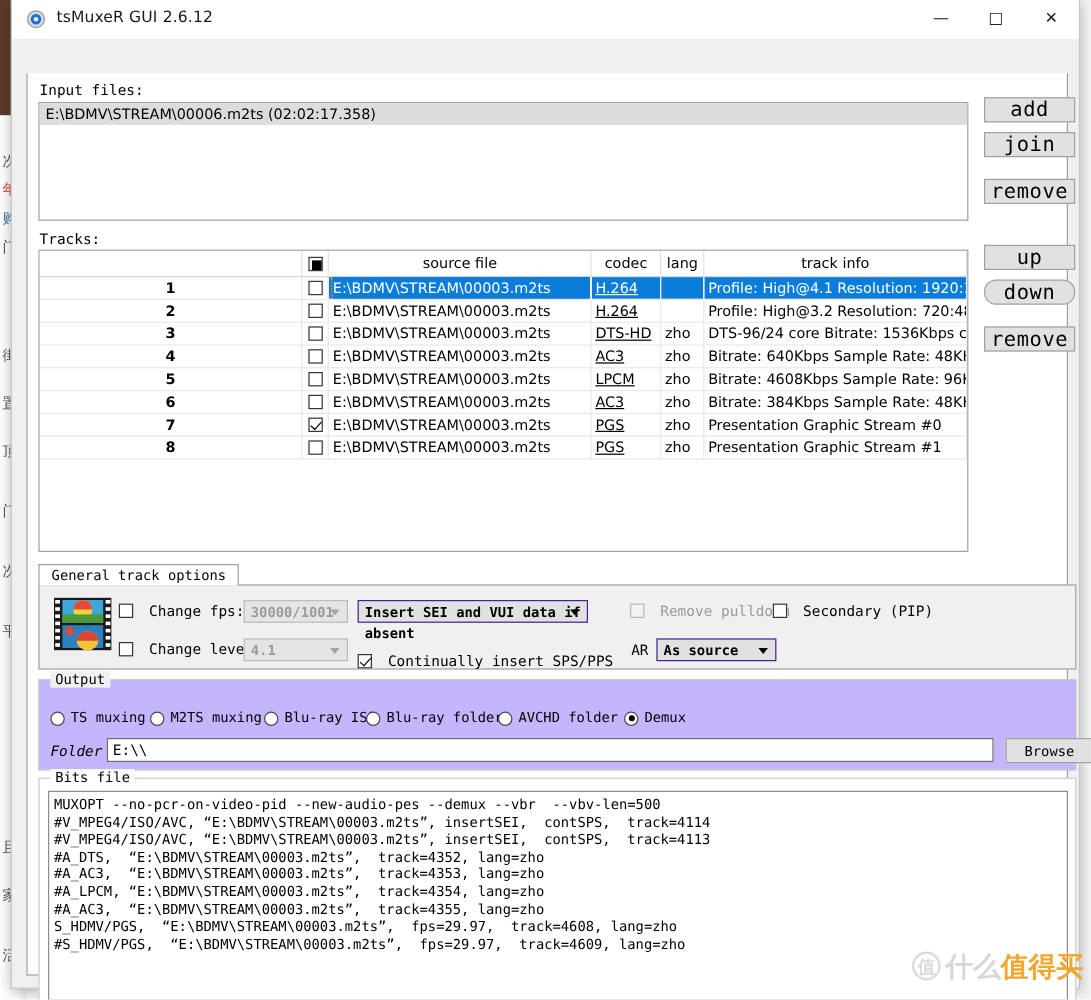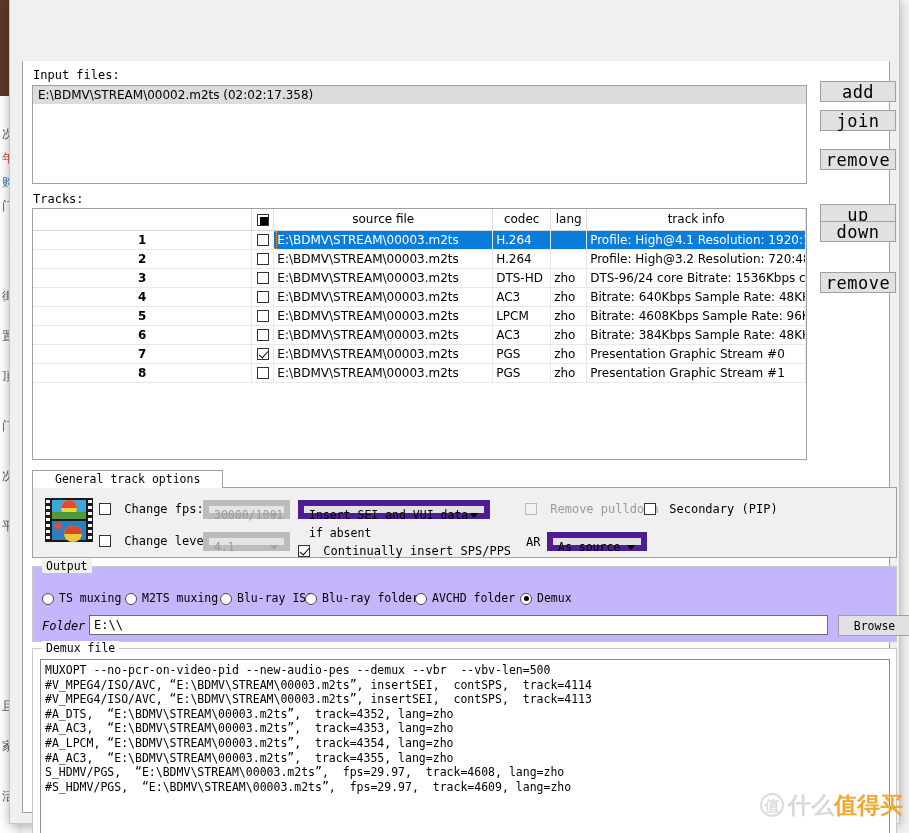--- a/index.html
+++ b/index.html
@@ -105,21 +105,21 @@
     position:absolute; width:76px; height:21px;
     border:1px solid #a0a0a0; background:#e1e1e1;
     font-family:"DejaVu Sans Mono", monospace; font-size:17px;
     color:#000; display:flex; align-items:center; justify-content:center;
     letter-spacing:0.5px;
   }
   #btn-add { left:797px; top:20px; }
   #btn-join { left:797px; top:49px; }
   #btn-remove1 { left:797px; top:88px; }
   #btn-up { left:797px; top:143px; }
-  #btn-down { left:797px; top:160px; }
+  #btn-down { left:797px; top:172px;border-radius:10px; }
   #btn-remove2 { left:797px; top:211px; }
 
   
   #tracks-label { position:absolute; left:10px; top:131px; }
   #tracks-box {
     position:absolute; left:9px; top:147px; width:775px; height:252px;
     border:1px solid #a0a0a0; background:#ffffff; overflow:hidden;
   }
   table.tracks { border-collapse:collapse; width:100%; table-layout:fixed;
     font-family:"DejaVu Sans", sans-serif; font-size:12px; }
@@ -132,21 +132,21 @@
     height:19px; border-right:1px solid #e8e8e8; border-bottom:1px solid #e8e8e8;
     color:#000; padding:0 3px; overflow:hidden; white-space:nowrap;
   }
   tr.sel td { background:#0a7ddb; color:#ffffff; }
   td.rownum { width:15px; text-align:center; font-weight:bold; padding:0;
      border-right:none; background:#ffffff !important; color:#000 !important; }
   td.cb { width:22px; text-align:center; padding:0; border-right:none;
      background:#ffffff !important; }
   th.cbh { width:22px; border-right:none; }
   td.srcfile { width:220px; padding-left:5px; }
-  td.codec  { width:58px; padding-left:5px; }
+  td.codec  { width:58px; padding-left:5px;text-decoration:underline; }
   td.lang   { width:36px; padding-left:5px; }
   .chk {
     display:inline-block; width:12px; height:12px; border:1px solid #333;
     background:#fff; vertical-align:middle; position:relative;
   }
   .chk.on::after {
     content:""; position:absolute; left:3px; top:0px; width:4px; height:8px;
     border:solid #000; border-width:0 1.4px 1.4px 0; transform:rotate(42deg);
   }
   .chk.partial::after {
@@ -157,34 +157,34 @@
     position:absolute; left:37px; top:0; width:6px; height:18px;
     border:1px dotted #ff9a3c;
   }
 
   
   #gto {
     position:absolute; left:9px; top:409px; width:865px; height:88px;
   }
   #gto-tab {
     position:absolute; left:0; top:0; height:18px; line-height:17px;
-    padding:0 22px; border:1px solid #a0a0a0; border-bottom:none;
+    padding:0 10px; border:1px solid #a0a0a0; border-bottom:none;
     background:#ffffff; font-family:"DejaVu Sans Mono", monospace; font-size:11.5px;
     z-index:2;
   }
   #gto-body {
     position:absolute; left:0; top:17px; width:865px; height:71px;
     border:1px solid #a0a0a0; background:#f0f0f0;
   }
   #filmstrip { position:absolute; left:12px; top:10px; width:48px; height:44px; }
   .ckrow { position:absolute; font-family:"DejaVu Sans Mono", monospace; font-size:12px; }
   .combo {
-    position:absolute; border:6px solid #4c1d95; background:#e1e1e1;
+    position:absolute; border:1px solid #4c1d95; background:#e1e1e1;
     height:19px; line-height:18px; font-family:"DejaVu Sans Mono", monospace;
-    font-size:11.5px; padding-left:5px; color:#000;
+    font-size:11.5px; padding-left:5px; color:#000;font-weight:bold;
   }
   .combo.disabled { color:#9a9a9a; background:#e4e4e4; border-color:#bcbcbc; }
   .combo .arrow {
     position:absolute; right:6px; top:7px; width:0; height:0;
     border-left:4px solid transparent; border-right:4px solid transparent;
     border-top:5px solid #000;
   }
   .combo.disabled .arrow { border-top-color:#a4a4a4; }
   .chk.dis { border-color:#b9b9b9; background:#f3f3f3; }
   .dimtext { color:#9a9a9a; }
@@ -268,27 +268,38 @@
     <div class="bg-cn" style="top:470px;">次</div>
     <div class="bg-cn" style="top:520px;">平</div>
     <div class="bg-cn" style="top:700px;">且</div>
     <div class="bg-cn" style="top:740px;">家</div>
     <div class="bg-cn" style="top:790px;">活</div>
   </div>
 </div>
 
 <div id="window">
 
+  <div id="titlebar">
+    <svg id="app-icon" viewBox="0 0 16 16">
+      <circle cx="8" cy="8" r="7" fill="#d9d9d9" stroke="#9a9a9a"></circle>
+      <circle cx="8" cy="8" r="4.4" fill="#1f6fd0"></circle>
+      <circle cx="8" cy="8" r="1.9" fill="#e8f1fb"></circle>
+    </svg>
+    <div id="title-text">tsMuxeR GUI 2.6.12</div>
+    <div class="wbtn" id="btn-min">—</div>
+    <div class="wbtn" id="btn-max">□</div>
+    <div class="wbtn" id="btn-close">✕</div>
+  </div>
 
 
   <div id="content">
 
     <div class="lbl" id="input-files-label">Input files:</div>
     <div id="input-files-list">
-      <div id="input-file-row">E:\BDMV\STREAM\00002.m2ts (02:02:17.358)</div>
+      <div id="input-file-row">E:\BDMV\STREAM\00006.m2ts (02:02:17.358)</div>
     </div>
     <div class="sidebtn" id="btn-add">add</div>
     <div class="sidebtn" id="btn-join">join</div>
     <div class="sidebtn" id="btn-remove1">remove</div>
 
     <div class="lbl" id="tracks-label">Tracks:</div>
     <div id="tracks-box">
       <table class="tracks">
         <thead>
           <tr>
@@ -465,21 +476,21 @@
       <div class="radio-item" style="left:187px;"><span class="radio"></span><span>Blu-ray ISO</span></div>
       <div class="radio-item" style="left:272px;"><span class="radio"></span><span>Blu-ray folder</span></div>
       <div class="radio-item" style="left:382px;"><span class="radio"></span><span>AVCHD folder</span></div>
       <div class="radio-item" style="left:487px;"><span class="radio on"></span><span>Demux</span></div>
       <div class="lbl" id="folder-label">Folder</div>
       <div id="folder-input">E:\\</div>
       <div id="btn-browse">Browse</div>
     </div>
 
     <div id="meta-group">
-      <div class="grp-title" style="background:#ffffff;">Demux file</div>
+      <div class="grp-title" style="background:#ffffff;">Bits file</div>
       <div id="meta-text">MUXOPT --no-pcr-on-video-pid --new-audio-pes --demux --vbr  --vbv-len=500
 #V_MPEG4/ISO/AVC, “E:\BDMV\STREAM\00003.m2ts”, insertSEI,  contSPS,  track=4114
 #V_MPEG4/ISO/AVC, “E:\BDMV\STREAM\00003.m2ts”, insertSEI,  contSPS,  track=4113
 #A_DTS,  “E:\BDMV\STREAM\00003.m2ts”,  track=4352, lang=zho
 #A_AC3,  “E:\BDMV\STREAM\00003.m2ts”,  track=4353, lang=zho
 #A_LPCM, “E:\BDMV\STREAM\00003.m2ts”,  track=4354, lang=zho
 #A_AC3,  “E:\BDMV\STREAM\00003.m2ts”,  track=4355, lang=zho
 S_HDMV/PGS,  “E:\BDMV\STREAM\00003.m2ts”,  fps=29.97,  track=4608, lang=zho
 #S_HDMV/PGS,  “E:\BDMV\STREAM\00003.m2ts”,  fps=29.97,  track=4609, lang=zho</div>
     </div>

